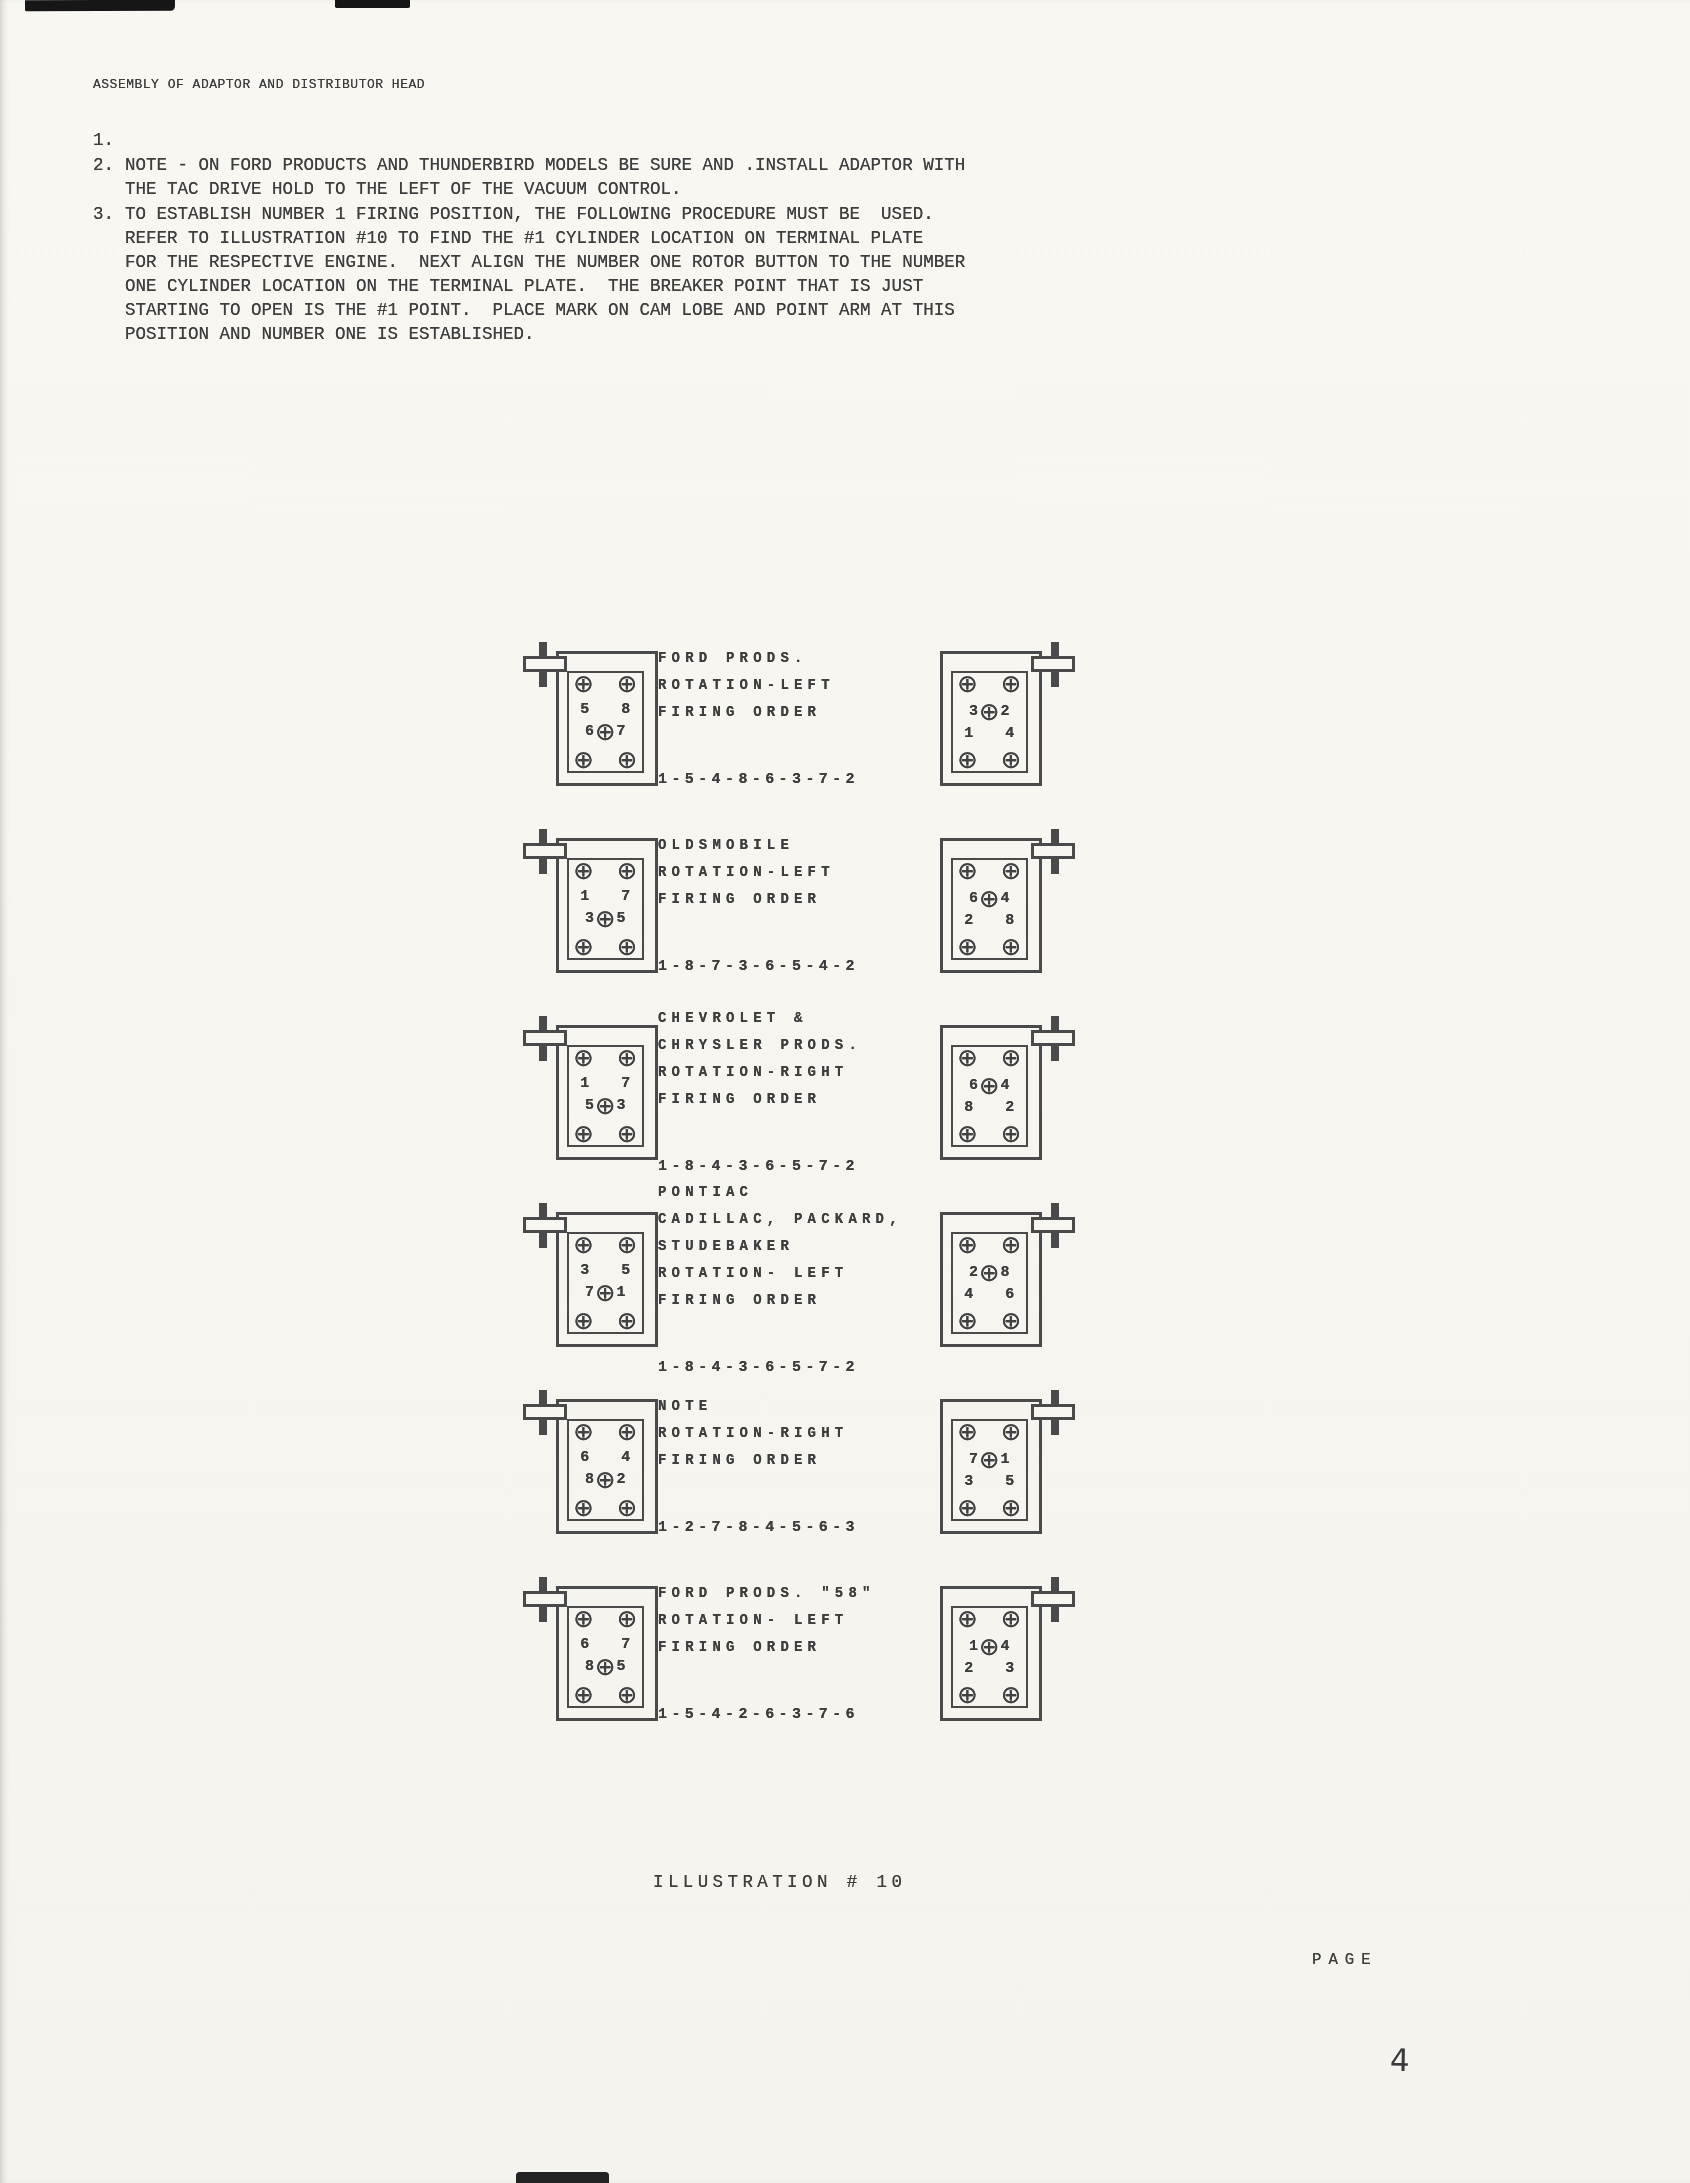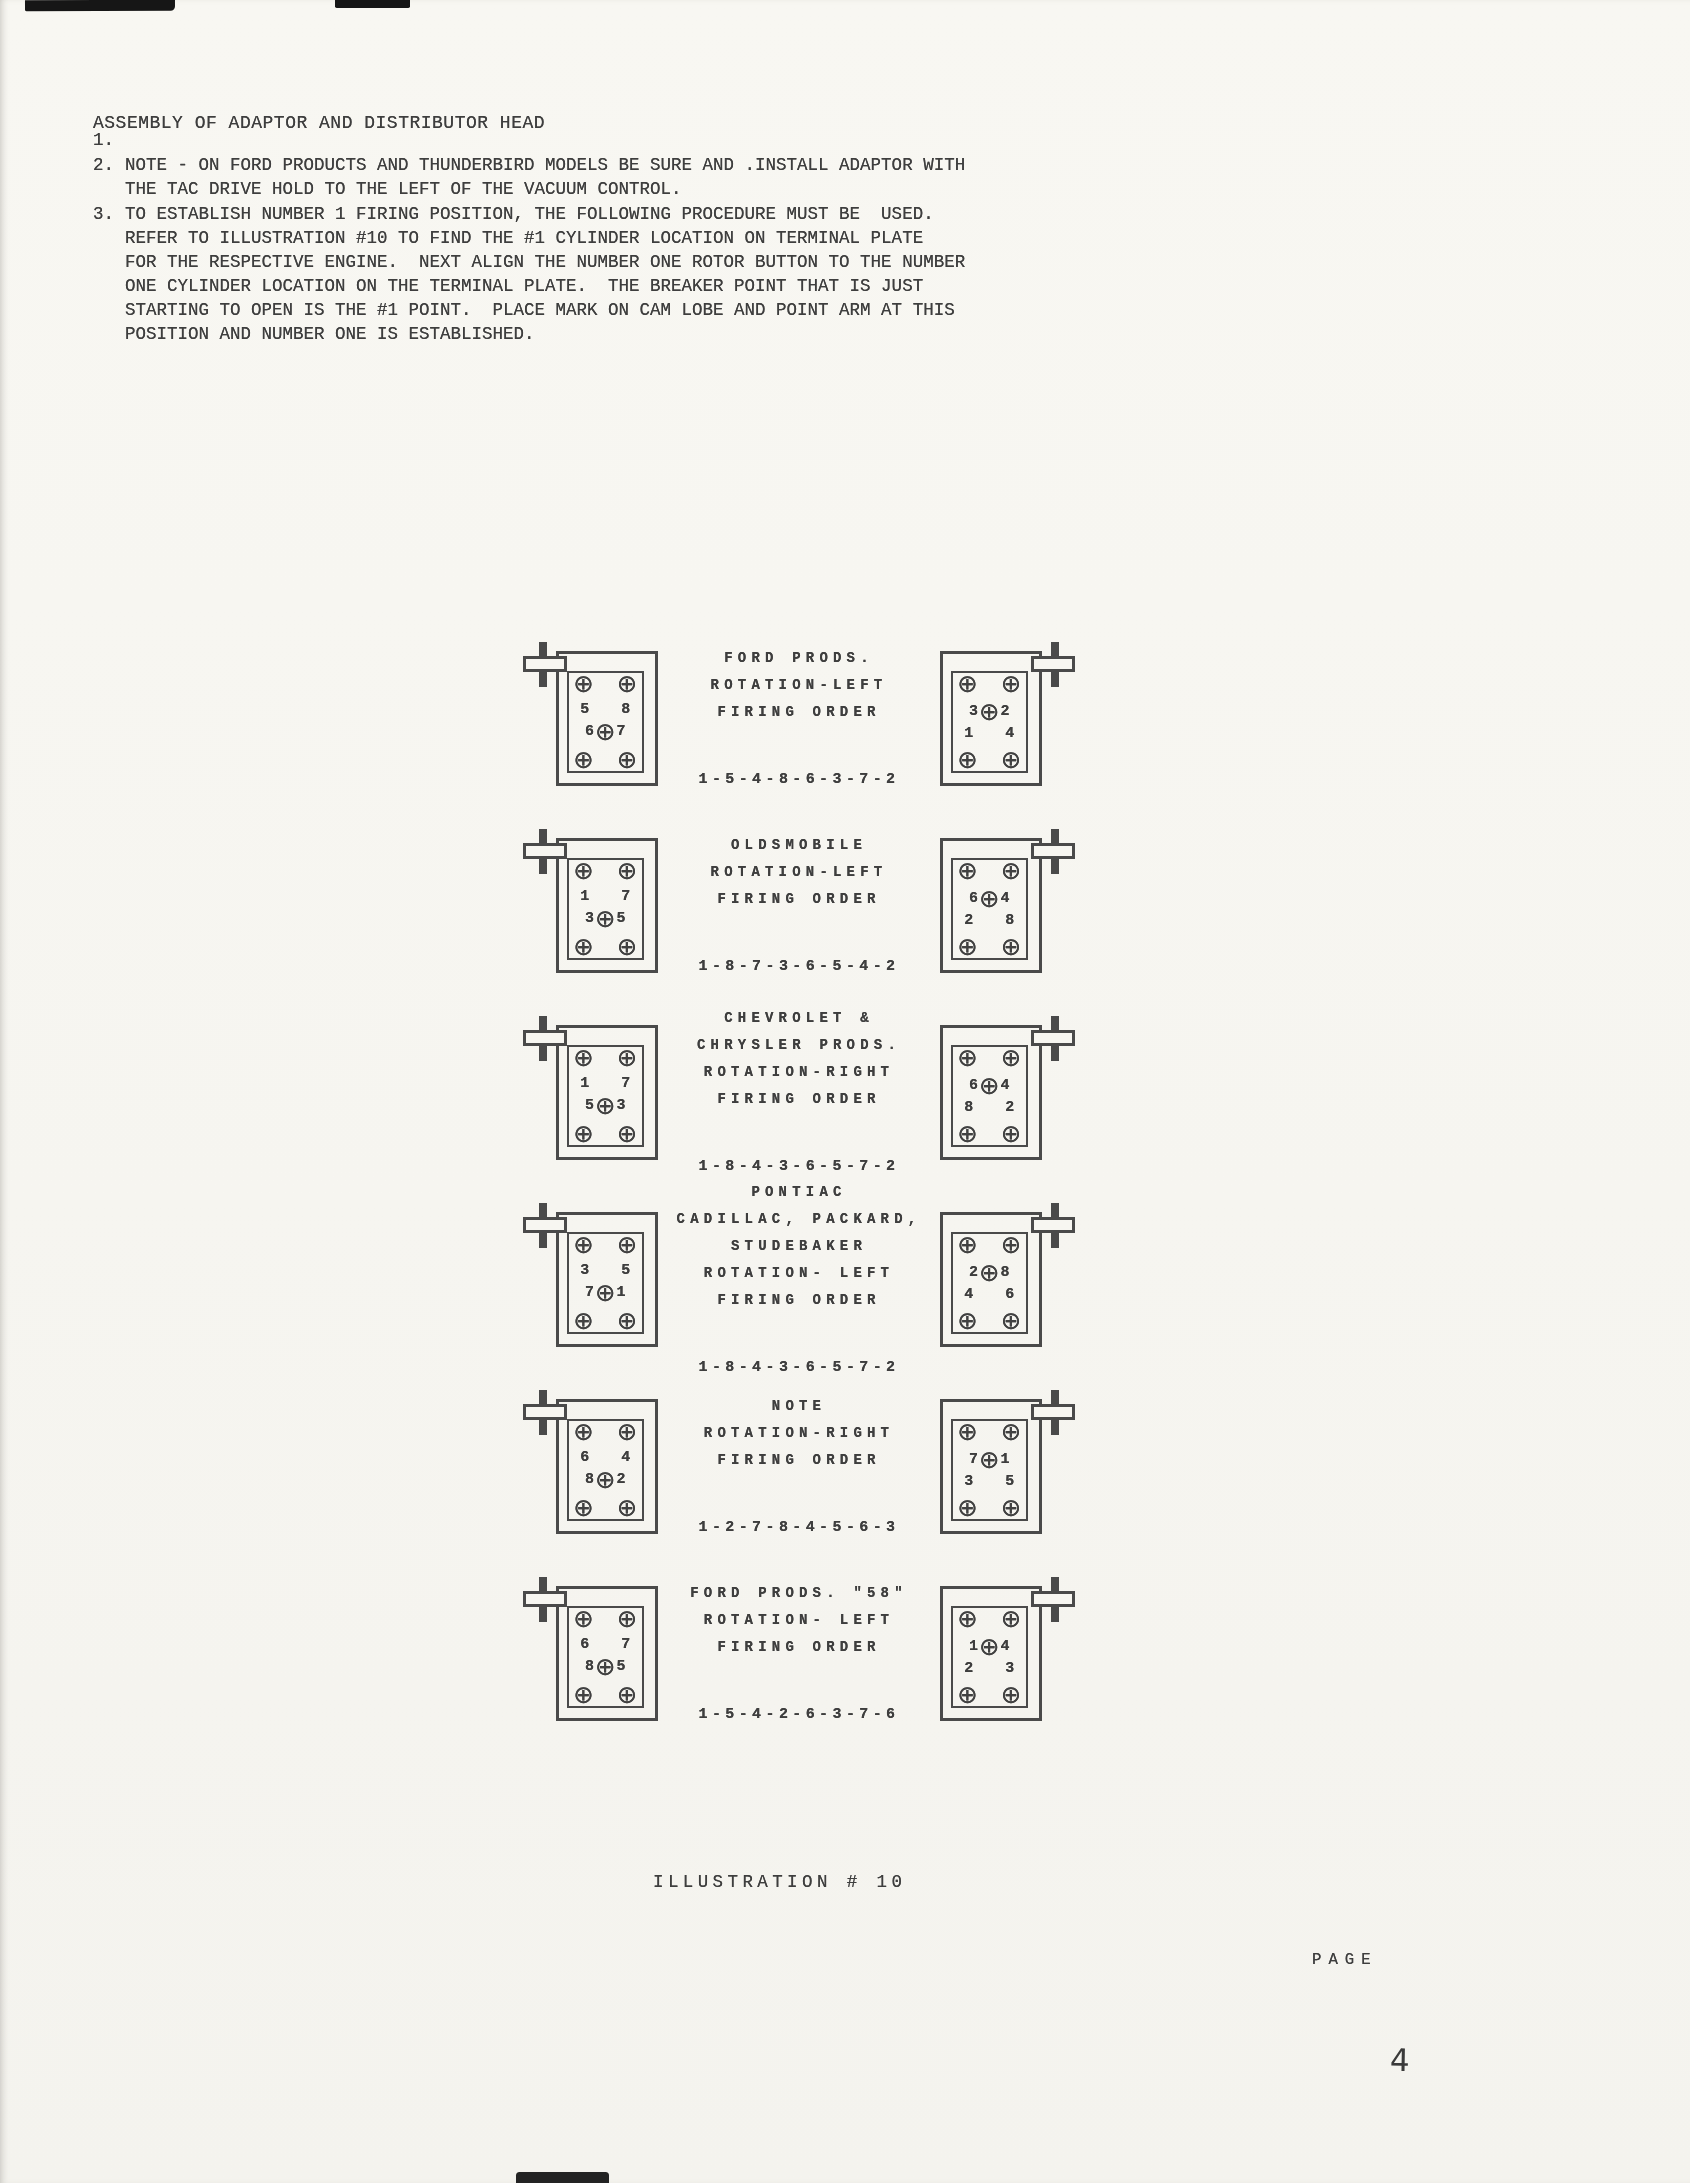--- a/index.html
+++ b/index.html
@@ -9,22 +9,22 @@
     color:#3e3e3e;overflow:hidden;
     background-image:linear-gradient(180deg,#f8f7f2 0%,#f6f5f0 55%,#f4f3ee 100%);
     box-shadow:inset 5.2px 0 8.7px -5.2px rgba(120,118,110,.5);
   }
   .artifact{position:absolute;background:#161616;}
   .a1{left:24.5px;top:0;width:150px;height:11.4px;border-radius:0 0 4.4px 1.7px;transform:rotate(-.25deg);}
   .a2{left:335px;top:0;width:75px;height:7.9px;border-radius:0 0 1.7px 1.7px;}
   .a3{left:516px;top:2172px;width:93px;height:11.4px;border-radius:3.5px 3.5px 0 0;background:#232323;}
 
   .doc-title{
-    position:absolute;left:93px;top:77px;font-size:18px;letter-spacing:0.5px;
-    text-shadow:0 0 0.5px rgba(55,55,55,.85);white-space:pre;margin-top:36px;
+    position:absolute;left:93px;top:77px;font-size:13px;letter-spacing:0.5px;
+    text-shadow:0 0 0.5px rgba(55,55,55,.85);white-space:pre;
   }
   .list{position:absolute;left:93px;top:128px;width:926px;}
   .item{display:flex;margin:0 0 0.9px 0;}
   .item .num{flex:none;width:32px;font-size:17.5px;line-height:24px;text-shadow:0 0 0.5px rgba(55,55,55,.85);}
   .item .txt{
     font-size:17.5px;line-height:24px;white-space:pre-wrap;
     text-shadow:0 0 0.5px rgba(55,55,55,.85);
   }
 
   .ill-col{position:absolute;left:556px;top:651px;width:486px;}
@@ -42,21 +42,21 @@
   .lbl{font-size:15px;font-weight:bold;line-height:13px;text-shadow:0 0 0.5px rgba(55,55,55,.9);}
   .mid-row{display:flex;justify-content:center;align-items:center;gap:0.9px;margin:-3.5px 0;}
 
   .plug-h{position:absolute;top:1.7px;width:44px;height:16.6px;background:#f7f6f1;border:3.5px solid #4a4a4a;box-sizing:border-box;}
   .plug-v{position:absolute;top:-12.2px;width:7.9px;height:45px;background:#4a4a4a;}
   .side-left  .plug-h{left:-36px;}
   .side-left  .plug-v{left:-20px;}
   .side-right .plug-h{right:-36px;}
   .side-right .plug-v{right:-20px;}
 
-  .ill-text{flex:1;display:flex;flex-direction:column;align-items:center;text-align:center;}
+  .ill-text{flex:1;display:flex;flex-direction:column;align-items:flex-start;text-align:center;}
   .ill-name,.ill-rot,.ill-fo{
     font-size:14px;font-weight:bold;letter-spacing:5.2px;line-height:27px;white-space:pre;
     text-shadow:0 0 0.6px rgba(55,55,55,.9);
   }
   .ill-order{
     font-size:15px;font-weight:bold;letter-spacing:4.4px;line-height:27px;white-space:pre;
     text-shadow:0 0 0.6px rgba(55,55,55,.9);
     margin-top:40px;
   }
 

